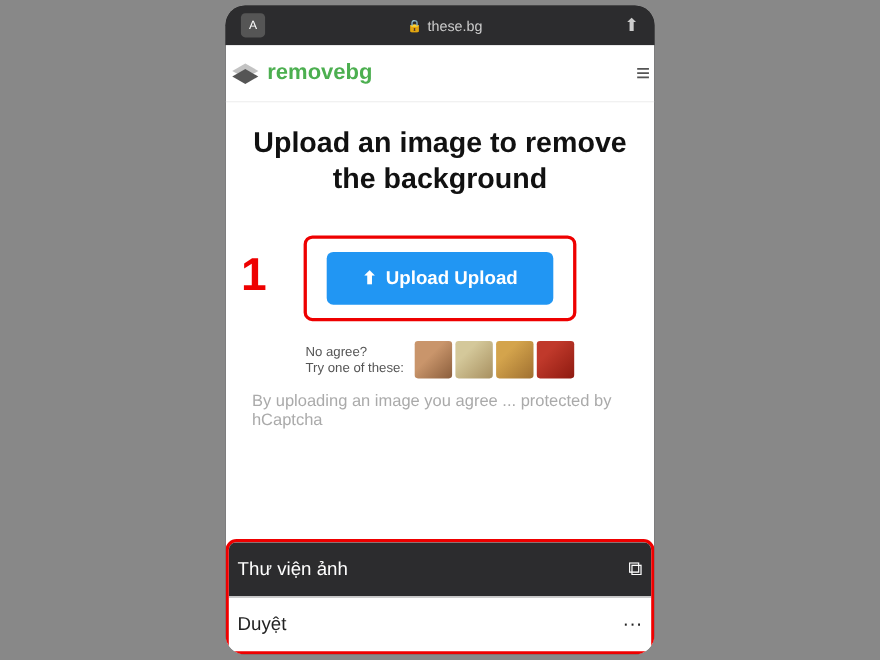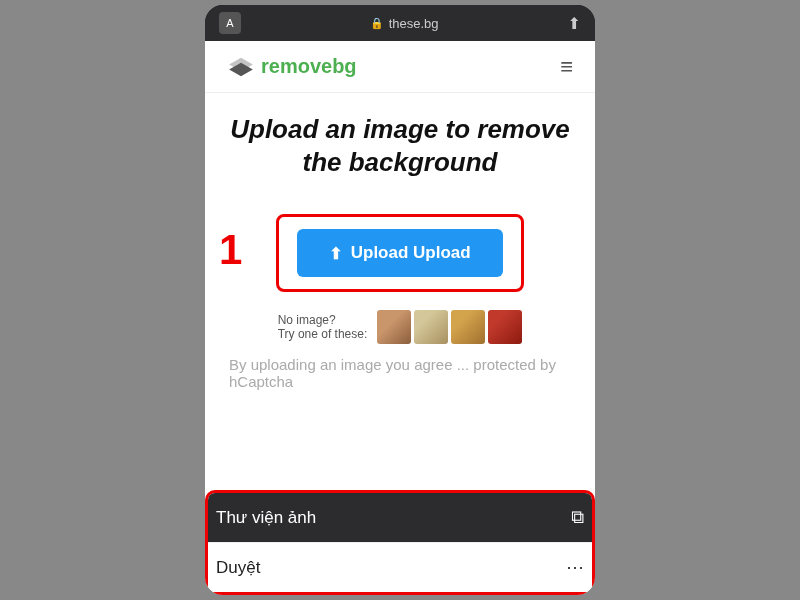--- a/index.html
+++ b/index.html
@@ -78,21 +78,21 @@
       background: #fff;
       flex: 1;
       overflow: hidden;
       display: flex;
       flex-direction: column;
       position: relative;
     }
 
     
     .site-header {
-      padding: 14px 22px;
+      padding: 14px 4px;
       display: flex;
       align-items: center;
       justify-content: space-between;
       border-bottom: 1px solid #eee;
     }
 
     .logo-area {
       display: flex;
       align-items: center;
       gap: 6px;
@@ -125,21 +125,20 @@
       padding: 20px 24px 12px;
       text-align: center;
     }
 
     .headline {
       font-size: 26px;
       font-weight: 800;
       color: #111;
       line-height: 1.25;
       margin-bottom: 24px;
-      font-style: italic;
     }
 
     
     .step-label-1 {
       position: absolute;
       left: 14px;
       top: 185px;
       font-size: 42px;
       font-weight: 900;
       color: #e00;
@@ -332,21 +331,21 @@
       <div class="upload-box">
         <button class="upload-btn">
           <span class="upload-arrow">⬆</span>
           <span>Upload Upload</span>
         </button>
       </div>
     </div>
 
     <div class="no-image-row">
       <div class="no-image-text">
-        <div>No image?</div>
+        <div>No agree?</div>
         <div>Try one of these:</div>
       </div>
       <div class="sample-images">
         <div class="sample-img-person"></div>
         <div class="sample-img-animal"></div>
         <div class="sample-img-bread"></div>
         <div class="sample-img-car"></div>
       </div>
     </div>
 

